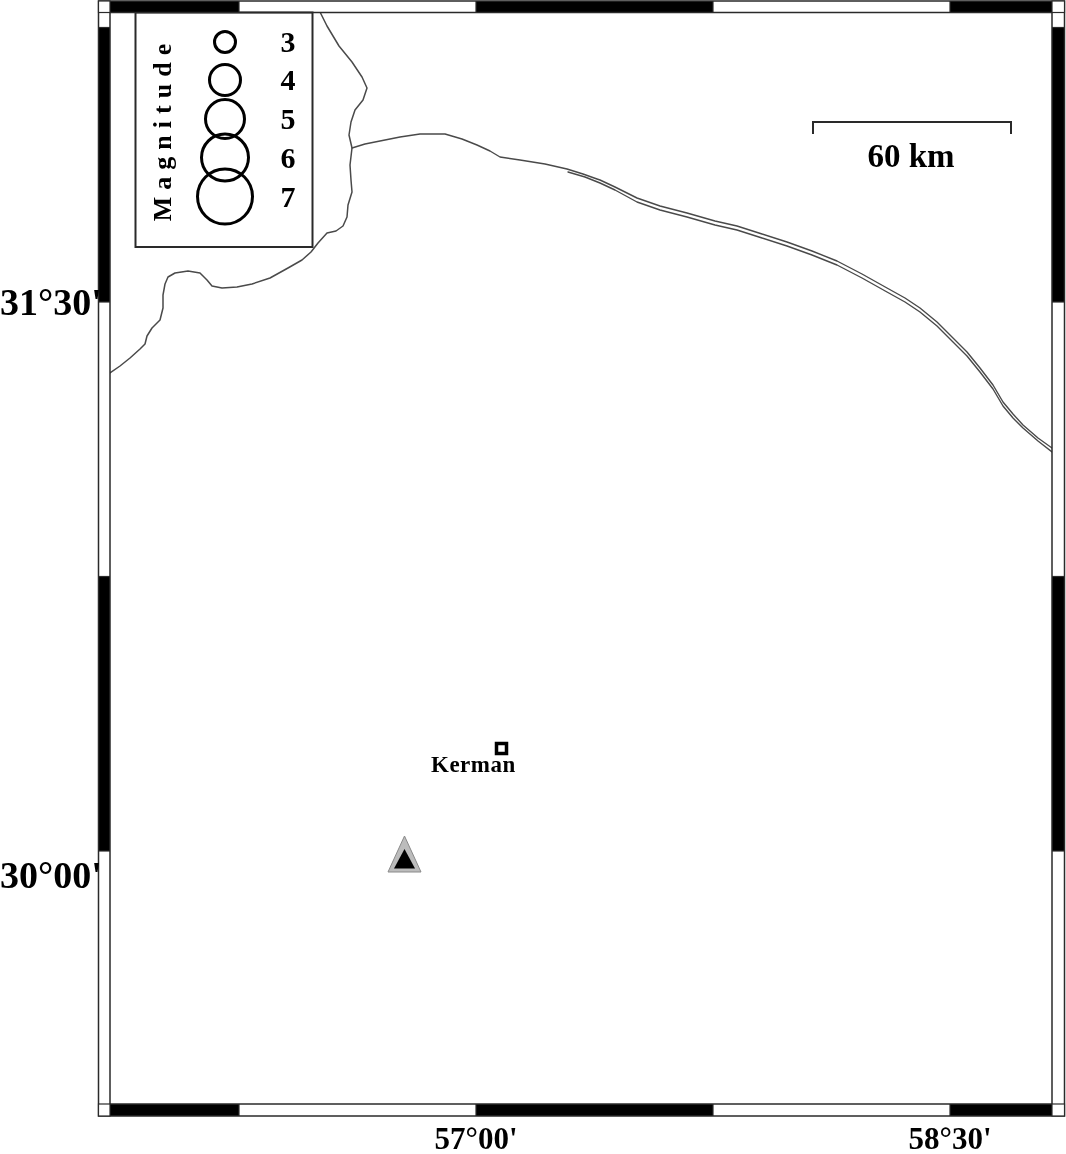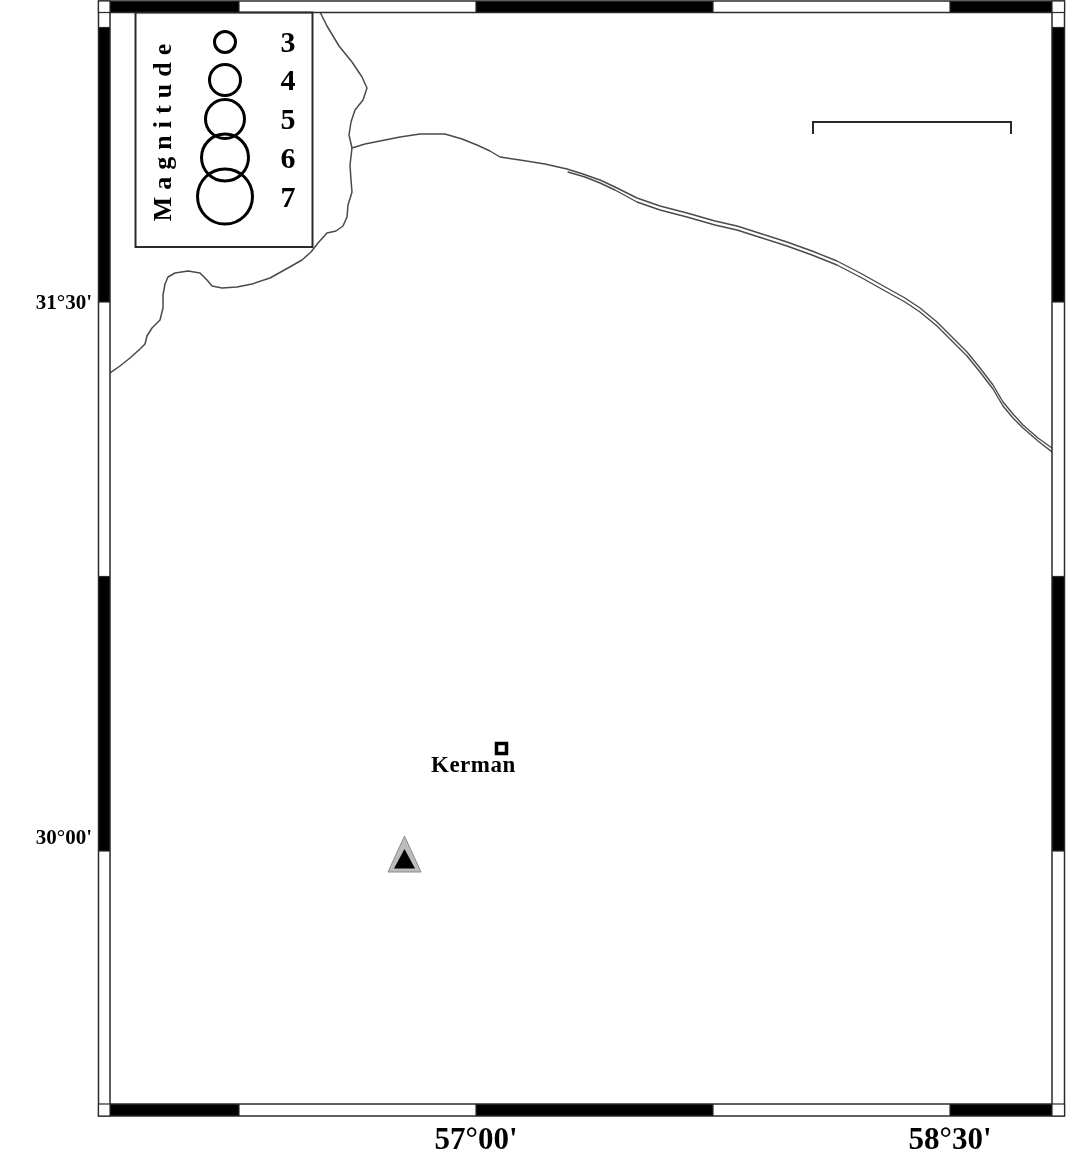--- a/index.html
+++ b/index.html
@@ -9,21 +9,21 @@
     background:#ffffff;
     font-family:"Liberation Serif", serif;
     overflow:hidden;
   }
   #map-svg{position:absolute;left:0;top:0;z-index:1;}
   .lbl{
     position:absolute;z-index:3;
     font-weight:bold;color:#000;
     white-space:nowrap;
   }
-  .lat{width:92px;height:42px;line-height:42px;text-align:right;font-size:21px;left:0;}
+  .lat{width:92px;height:42px;line-height:42px;text-align:right;font-size:38px;left:0;}
   .lon{width:160px;height:40px;line-height:40px;text-align:center;font-size:31px;top:1119px;}
   .scale-lbl{left:826px;top:136px;width:170px;height:40px;line-height:40px;text-align:center;font-size:33px;}
   .city-lbl{left:431px;top:752px;width:140px;height:26px;line-height:26px;font-size:23px;letter-spacing:0.5px;}
   .legend-title{
     left:58px;top:112px;width:210px;height:34px;line-height:34px;
     text-align:center;font-size:26px;letter-spacing:7px;
     transform:rotate(-90deg);
   }
   .mag-num{left:266px;width:44px;height:42px;line-height:42px;text-align:center;font-size:30px;}
 </style>
@@ -117,25 +117,26 @@
 
     <g fill="#ffffff" stroke-width="1.2" stroke="#2a2a2a">
       <rect x="98.5" y="1" width="11.5" height="11.5"></rect>
       <rect x="1052" y="1" width="12.5" height="11.5"></rect>
       <rect x="98.5" y="1104" width="11.5" height="12"></rect>
       <rect x="1052" y="1104" width="12.5" height="12"></rect>
     </g>
   </svg>
 
   <div class="lbl lat" style="top:281px">31°30'</div>
-  <div class="lbl lat" style="top:816px">30°00'</div>
+  <div class="lbl lat" style="top:854px">30°00'</div>
   <div class="lbl lon" style="left:396px">57°00'</div>
   <div class="lbl lon" style="left:870px">58°30'</div>
 
   <div class="lbl legend-title">Magnitude</div>
   <div class="lbl mag-num" style="top:21px">3</div>
   <div class="lbl mag-num" style="top:59px">4</div>
   <div class="lbl mag-num" style="top:98px">5</div>
   <div class="lbl mag-num" style="top:136.5px">6</div>
   <div class="lbl mag-num" style="top:175.5px">7</div>
 
+  <div class="lbl scale-lbl">60 km</div>
   <div class="lbl city-lbl">Kerman</div>
 </div>
 
 </body></html>

